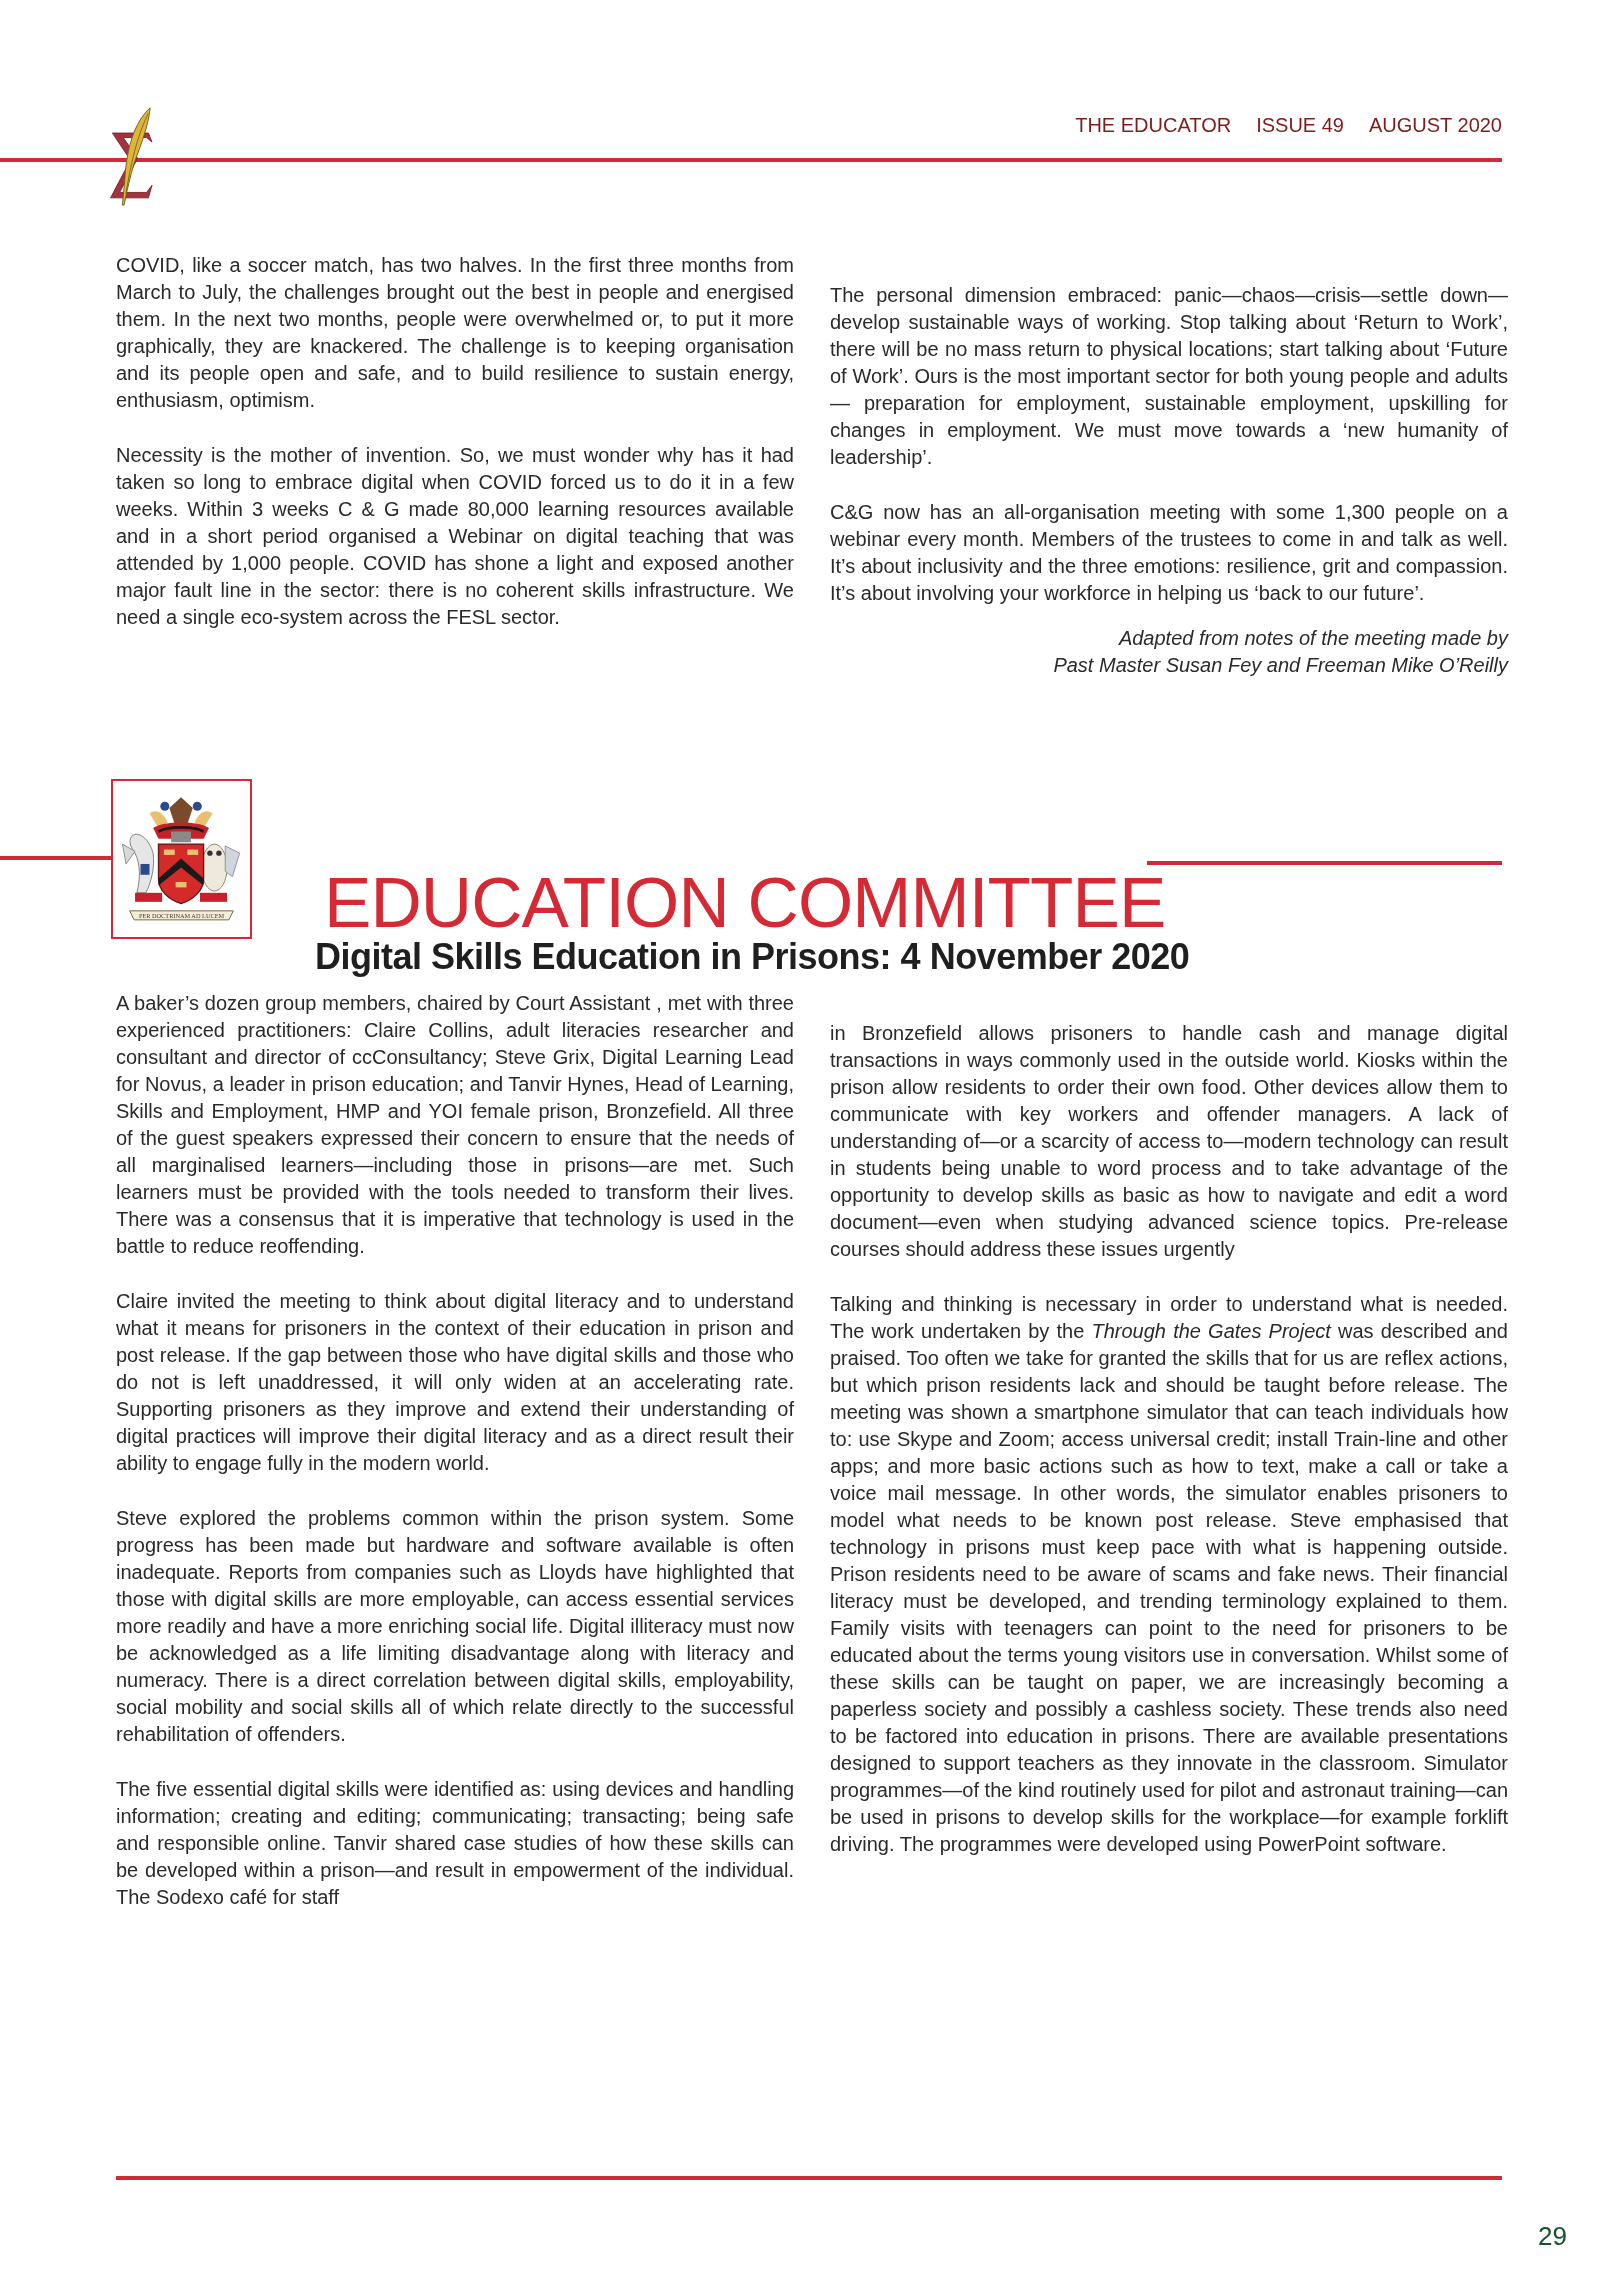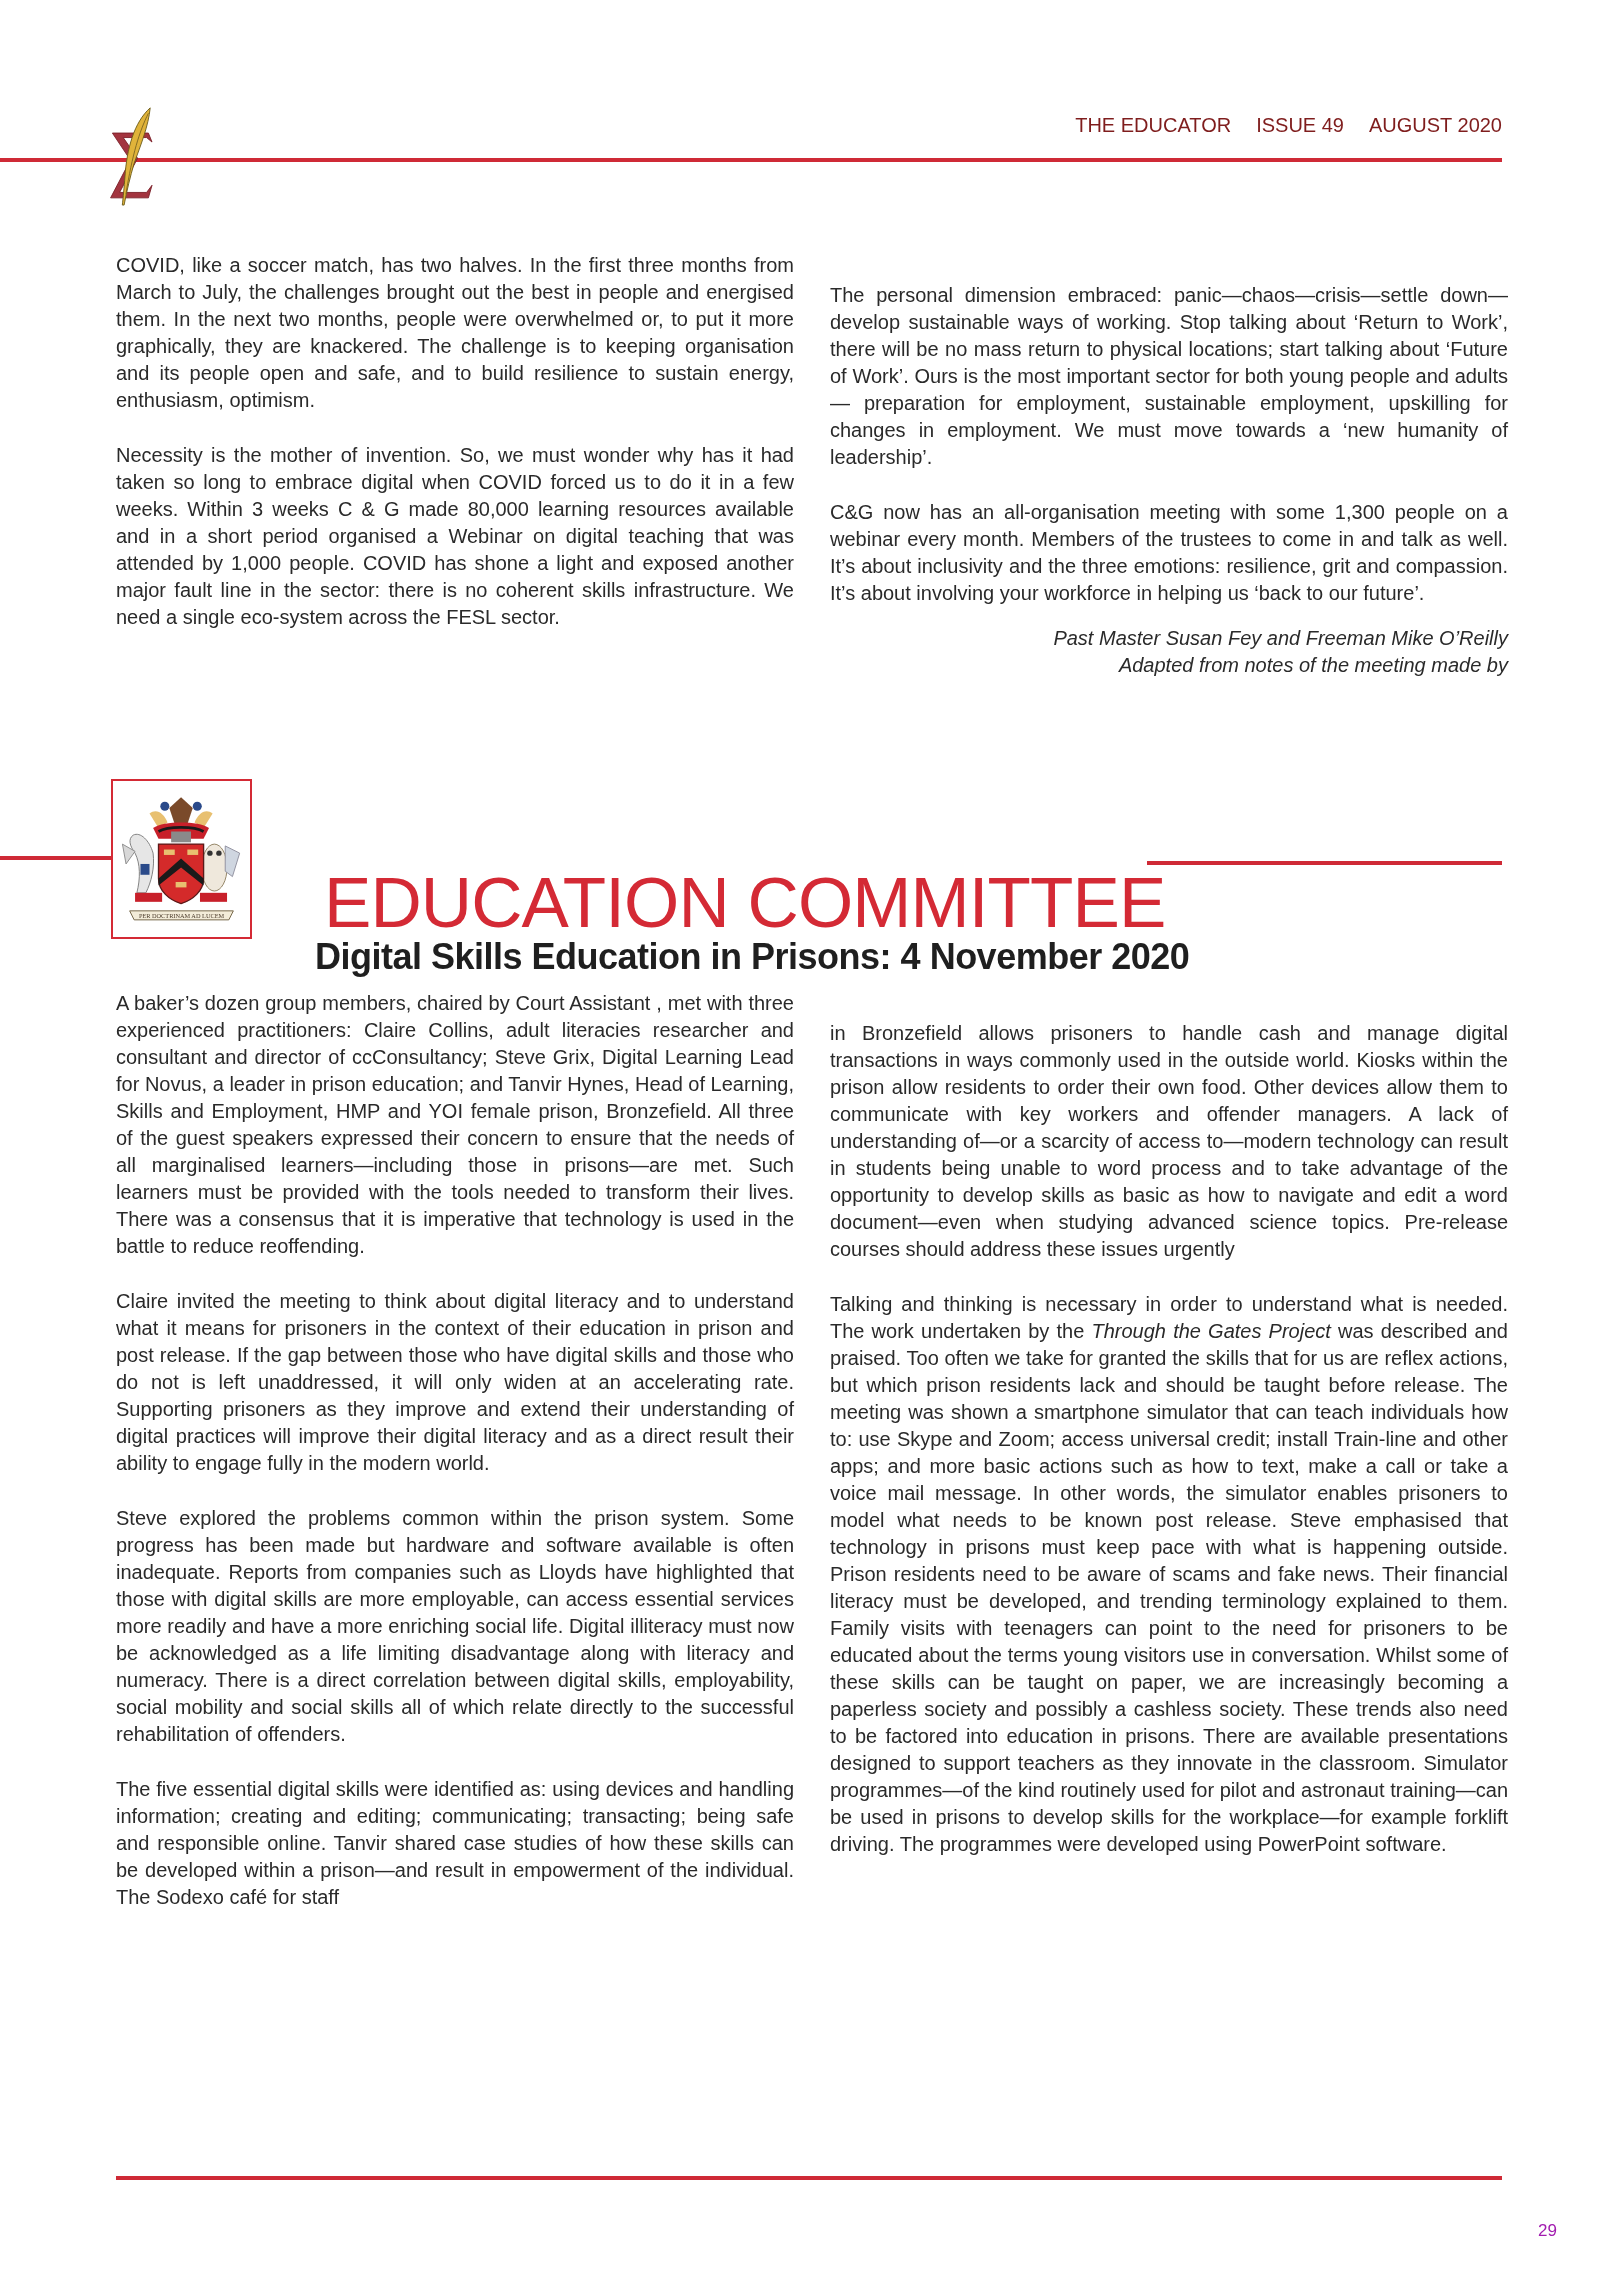--- a/index.html
+++ b/index.html
@@ -9,21 +9,21 @@
   .rule { position: absolute; background: #cf2a36; height: 3.6px; }
   .hdr-text { position: absolute; top: 114px; right: 114px; font-size: 20px; letter-spacing: 0px; color: #7f1d1d; }
   .hdr-text span { margin-left: 25px; }
   .col { position: absolute; width: 678px; font-size: 20px; line-height: 27px; text-align: justify; color: #2a2a2a; }
   .col p { margin: 0 0 28px 0; }
   .col p.last { margin-bottom: 0; }
   .credit { text-align: right; font-style: italic; margin-top: 0; }
   .title-red { position: absolute; left: 324px; top: 819px; font-size: 71px; color: #d42a35; letter-spacing: -0.9px; line-height: 1; font-weight: normal; }
   .subtitle { position: absolute; left: 315px; top: 909px; font-size: 36px; color: #1f1f1f; letter-spacing: -0.5px; line-height: 1; font-weight: bold; }
   .crest-box { position: absolute; left: 111px; top: 779px; width: 137px; height: 156px; border: 2.7px solid #d42a35; background: #fff; }
-  .page-num { position: absolute; left: 1538px; top: 2221px; font-size: 17px; color: #a21caf; }
+  .page-num { position: absolute; left: 1538px; top: 2221px; font-size: 26px; color: #14532d; }
   em { font-style: italic; }
 </style>
 </head>
 <body>
 
 <div class="rule" style="left:0; top:158px; width:1502px;"></div>
 <div class="abs" style="left:107px; top:104px; width:54px; height:104px;">
   <svg width="54" height="104" viewBox="0 0 60 115">
     <path d="M6 32 L46 32 L50 42 L44 37 L18 37 L34 60 L14 98 L44 98 L50 90 L46 104 L4 104 L26 62 Z" fill="#a3343f" stroke="#7a1f28" stroke-width="1"></path>
     <path d="M48 4 C30 20 22 50 20 80 C19 92 18 104 17 112 L19 112 C22 96 26 80 30 66 C38 44 46 24 48 4 Z" fill="#e0b33a" stroke="#6a5a1a" stroke-width="1"></path>
@@ -35,22 +35,22 @@
 </div>
 
 <div class="col" style="left:116px; top:252px;">
   <p>COVID, like a soccer match, has two halves. In the first three months from March to July, the challenges brought out the best in people and energised them. In the next two months, people were overwhelmed or, to put it more graphically, they are knackered. The challenge is to keeping organisation and its people open and safe, and to build resilience to sustain energy, enthusiasm, optimism.</p>
   <p class="last">Necessity is the mother of invention. So, we must wonder why has it had taken so long to embrace digital when COVID forced us to do it in a few weeks. Within 3 weeks C &amp; G made 80,000 learning resources available and in a short period organised a Webinar on digital teaching that was attended by 1,000 people. COVID has shone a light and exposed another major fault line in the sector: there is no coherent skills infrastructure. We need a single eco-system across the FESL sector.</p>
 </div>
 <div class="col" style="left:830px; top:282px;">
   <p>The personal dimension embraced: panic—chaos—crisis—settle down—develop sustainable ways of working. Stop talking about ‘Return to Work’, there will be no mass return to physical locations; start talking about ‘Future of Work’. Ours is the most important sector for both young people and adults— preparation for employment, sustainable employment, upskilling for changes in employment. We must move towards a ‘new humanity of leadership’.</p>
   <p style="margin-bottom:18px;">C&amp;G now has an all-organisation meeting with some 1,300 people on a webinar every month. Members of the trustees to come in and talk as well. It’s about inclusivity and the three emotions: resilience, grit and compassion. It’s about involving your workforce in helping us ‘back to our future’.</p>
   <div class="credit">
+    <div>Adapted from notes of the meeting made by</div>
     <div>Past Master Susan Fey and Freeman Mike O’Reilly</div>
-    <div>Adapted from notes of the meeting made by</div>
   </div>
 </div>
 
 <div class="rule" style="left:0; top:856px; width:113px;"></div>
 <div class="crest-box">
   <svg width="137" height="156" viewBox="0 0 151 173">
 
     <path d="M62 30 L75 18 L88 30 L82 48 L68 48 Z" fill="#7a4a2a"></path>
     <circle cx="57" cy="28" r="5" fill="#2a4a8a"></circle>
     <circle cx="93" cy="28" r="5" fill="#2a4a8a"></circle>

